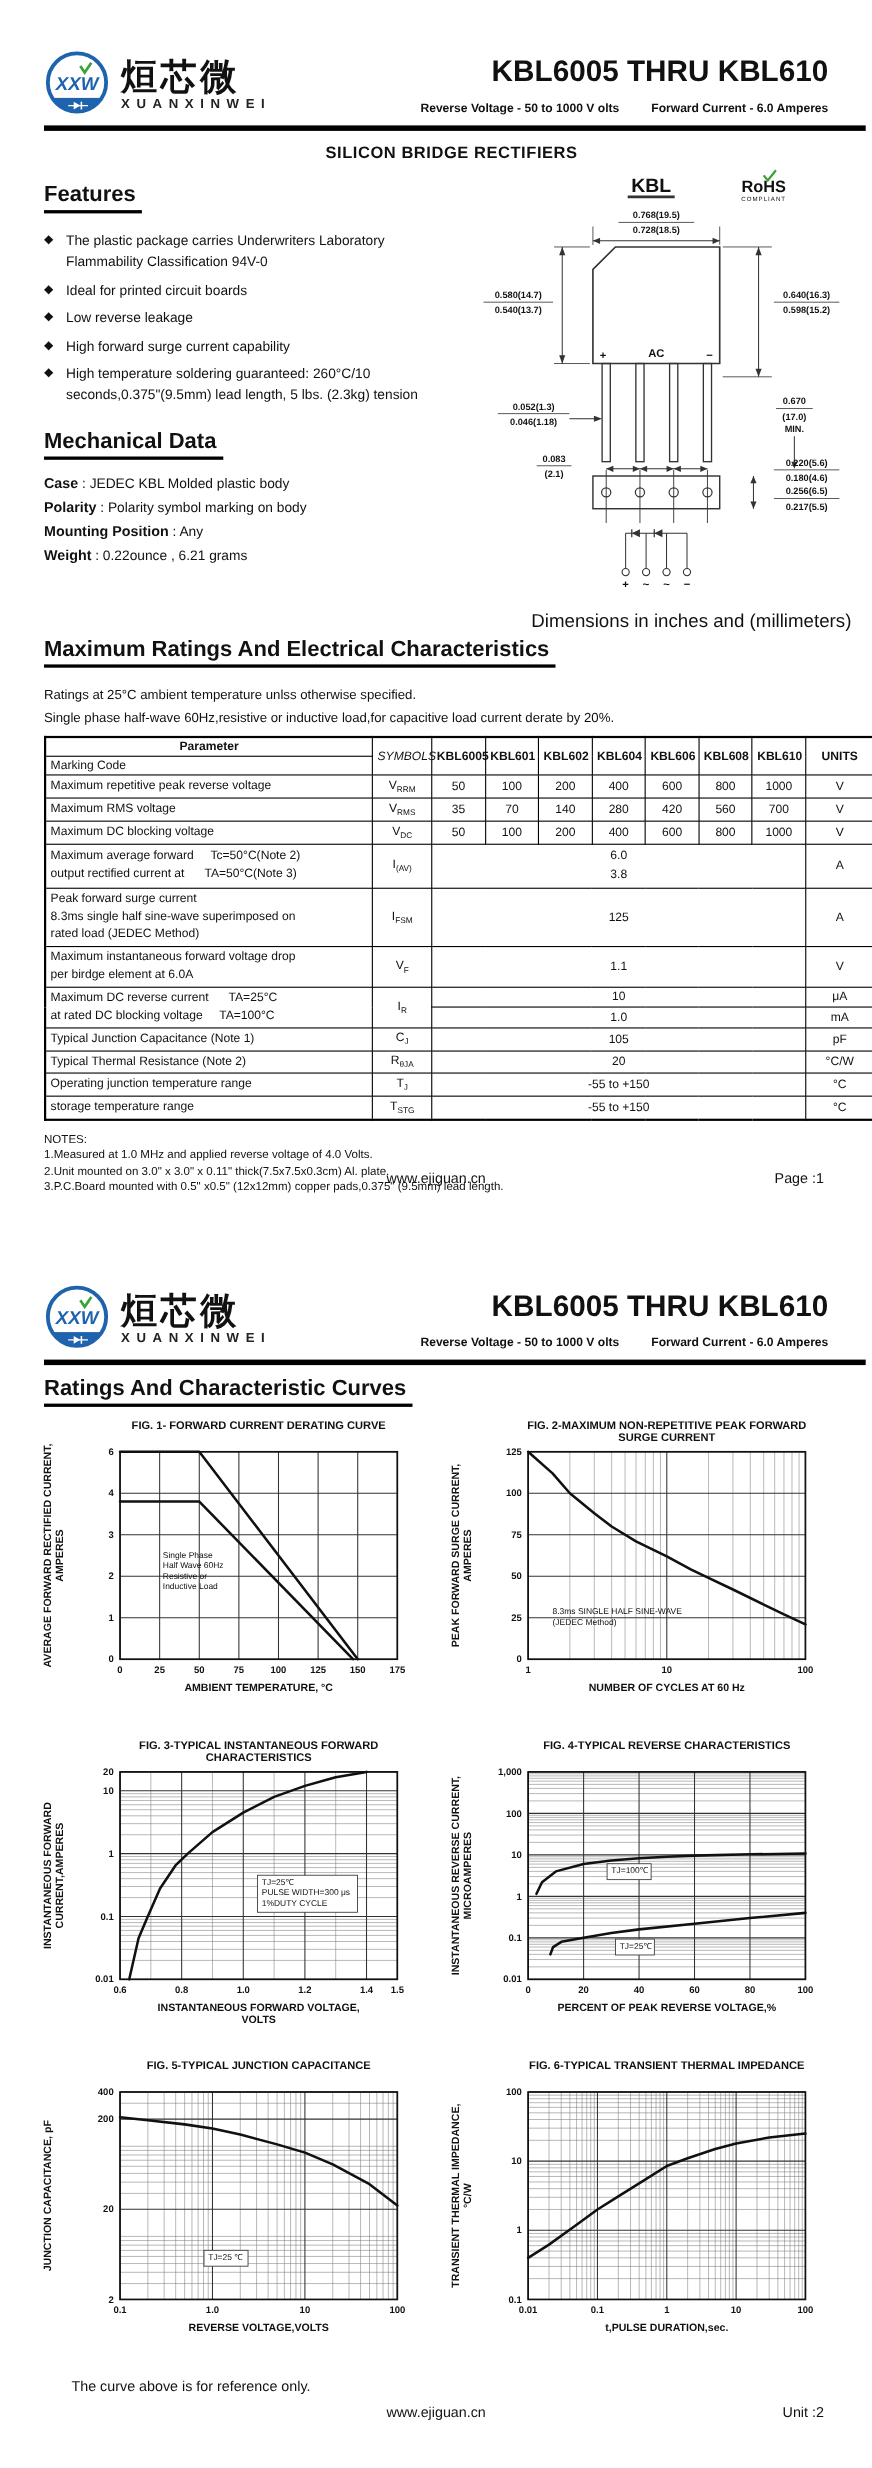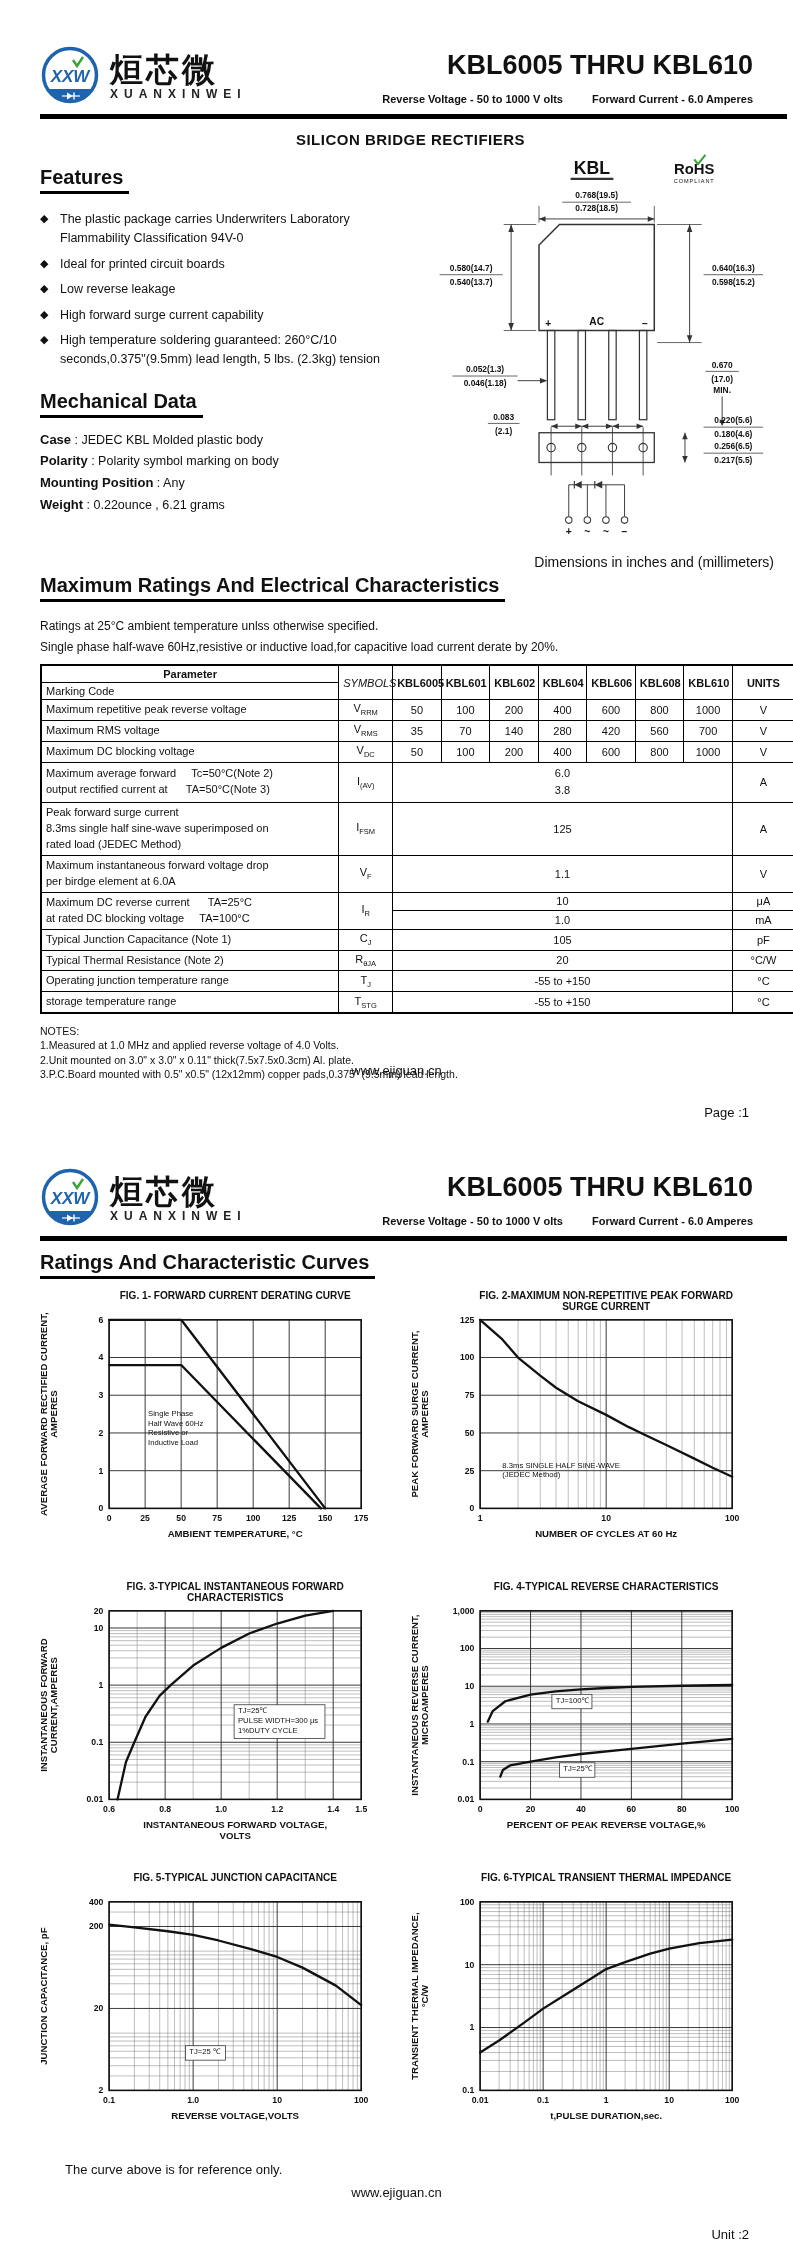--- a/index.html
+++ b/index.html
@@ -19,39 +19,39 @@
   
   .family{text-align:center;font-size:15px;font-weight:bold;letter-spacing:.5px;margin-top:12px;margin-left:28px;}
   .cols{display:flex;padding:4px 28px 0 40px;}
   .colL{width:352px;flex:none;}
   .colR{flex:1;padding-left:14px;}
   .h1{font-size:20px;font-weight:bold;border-bottom:3px solid #000;display:inline-block;padding:0 6px 2px 0;margin:14px 0 10px 0;}
   .feat{display:flex;font-size:12.5px;line-height:1.55;margin:6px 0;}
   .feat .b{flex:none;width:20px;font-size:11px;}
   .mech-line{font-size:12.5px;line-height:1.5;margin:2px 0;}
   .mech-line b{font-size:13px;}
-  .pkg-caption{font-size:14px;text-align:right;padding-right:4px;margin-top:2px;}
+  .pkg-caption{font-size:17px;text-align:right;padding-right:4px;margin-top:2px;}
   .ratings-head{padding:0 40px;}
   .intro{font-size:12px;padding:0 40px;margin:7px 0;}
   table.specs{border-collapse:collapse;margin:10px 40px 0 40px;table-layout:fixed;width:756px;}
   table.specs th,table.specs td{border:1px solid #000;font-size:11px;padding:2px 4px;vertical-align:middle;}
   table.specs{border:2px solid #000;}
   th.p-head{font-size:12px;text-align:center;}
   th.mark{font-weight:normal;text-align:left;font-size:11.5px;padding:6px 4px;}
   th.symh{font-style:italic;font-weight:normal;font-size:9.5px;text-align:center;}
   th.dev{font-size:10px;text-align:center;}
   th.unitsh{font-size:11.5px;text-align:center;}
   td.param{text-align:left;white-space:pre-wrap;line-height:1.45;}
   td.val,td.unit,td.sym{text-align:center;}
   td.pre{white-space:pre-line;line-height:1.6;}
   sub{font-size:7.5px;}
   .notes{font-size:10.5px;line-height:1.35;padding:0 40px;margin-top:10px;}
   .footer{position:absolute;left:0;right:0;bottom:44px;font-size:13px;}
   .footer .site{text-align:center;}
-  .footer .pg{position:absolute;right:44px;top:0;margin-top:42px;}
+  .footer .pg{position:absolute;right:44px;top:0;}
   
   .pkg-svg text{fill:#111;font-family:"Liberation Sans",sans-serif;}
   .dim{font-size:9px;font-weight:600;text-anchor:middle;}
   .pkg-name{font-size:19px;font-weight:bold;text-anchor:middle;}
   .rohs{font-size:16px;font-weight:bold;fill:#1b6b1b;text-anchor:middle;}
   .rohs-sub{font-size:6px;fill:#2e9e2e;letter-spacing:1px;text-anchor:middle;}
   .mark{font-size:11px;font-weight:bold;text-anchor:middle;}
   .pline{stroke:#333;fill:none;}
   .ah{fill:#333;stroke:none;}
   

